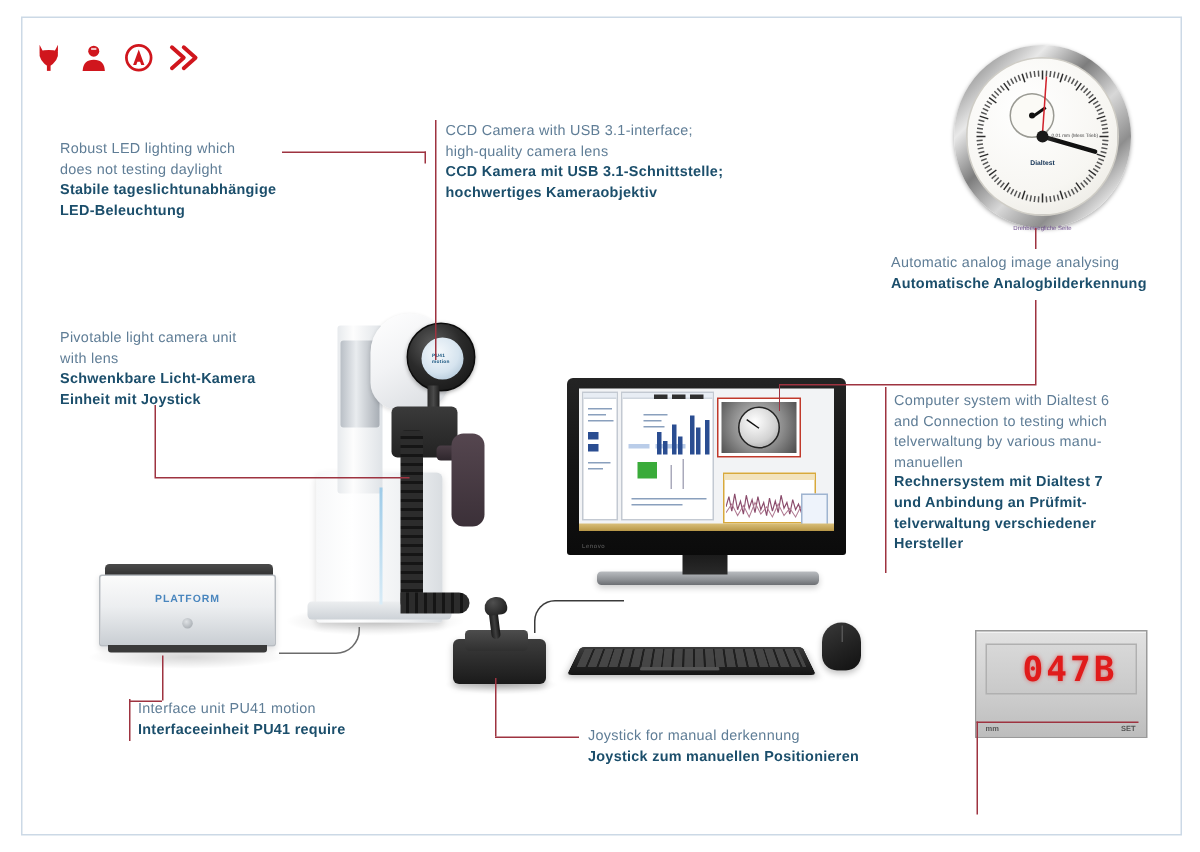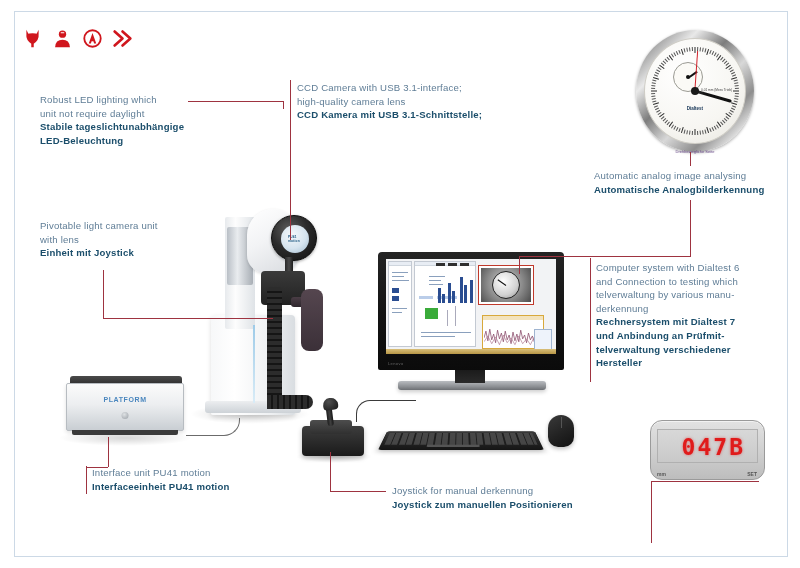--- a/index.html
+++ b/index.html
@@ -125,23 +125,23 @@
     font-size: 3.2px; color: #444; line-height: 4px; white-space: nowrap;
   }
   #dial .caption {
     position: absolute; left: 50%; bottom: -2px; transform: translateX(-50%);
     font-size: 4px; color: #6a4a8a; white-space: nowrap;
   }
 
   
   #digital {
     position: absolute; left: 650px; top: 420px;
-    width: 115px; height: 60px;
+    width: 115px; height: 72px;
     background: linear-gradient(180deg,#e2e2e2 0%,#cfcfcf 55%,#bdbdbd 100%);
-    border: 1px solid #9a9a9a; border-radius: 12px;
+    border: 1px solid #9a9a9a; border-radius: 0;
     box-shadow: inset 0 1px 0 #f2f2f2;
   }
   #digital .lcd {
     position: absolute; left: 6px; top: 8px; right: 6px; height: 34px;
     background: linear-gradient(180deg,#d8d8d8,#c9c9c9);
     border: 1px solid #b0b0b0;
   }
   #digital .digits {
     position: absolute; right: 12px; top: 4px;
     font-family: "DejaVu Sans Mono", monospace;
@@ -915,56 +915,58 @@
   <div class="lead h" style="left:86px;top:467px;width:22px;"></div>
 
   <div class="lead v" style="left:330px;top:452px;height:39px;"></div>
   <div class="lead h" style="left:330px;top:491px;width:56px;"></div>
 
   <div class="lead v" style="left:651px;top:481px;height:62px;"></div>
   <div class="lead h" style="left:651px;top:481px;width:108px;"></div>
 
   <div class="callout" style="left:40px;top:93px;width:190px;">
     <div class="en">Robust LED lighting which</div>
-    <div class="en">unit not require daylight</div>
+    <div class="en">does not testing daylight</div>
     <div class="de">Stabile tageslichtunabhängige</div>
     <div class="de">LED-Beleuchtung</div>
   </div>
 
   <div class="callout" style="left:297px;top:81px;width:220px;">
     <div class="en">CCD Camera with USB 3.1-interface;</div>
     <div class="en">high-quality camera lens</div>
     <div class="de">CCD Kamera mit USB 3.1-Schnittstelle;</div>
+    <div class="de">hochwertiges Kameraobjektiv</div>
   </div>
 
   <div class="callout" style="left:40px;top:219px;width:180px;">
     <div class="en">Pivotable light camera unit</div>
     <div class="en">with lens</div>
+    <div class="de">Schwenkbare Licht-Kamera</div>
     <div class="de">Einheit mit Joystick</div>
   </div>
 
   <div class="callout" style="left:594px;top:169px;width:200px;">
     <div class="en">Automatic analog image analysing</div>
     <div class="de">Automatische Analogbilderkennung</div>
   </div>
 
   <div class="callout" style="left:596px;top:261px;width:200px;">
     <div class="en">Computer system with Dialtest 6</div>
     <div class="en">and Connection to testing which</div>
     <div class="en">telverwaltung by various manu-</div>
-    <div class="en">derkennung</div>
+    <div class="en">manuellen</div>
     <div class="de">Rechnersystem mit Dialtest 7</div>
     <div class="de">und Anbindung an Prüfmit-</div>
     <div class="de">telverwaltung verschiedener</div>
     <div class="de">Hersteller</div>
   </div>
 
   <div class="callout" style="left:92px;top:466px;width:210px;">
     <div class="en">Interface unit PU41 motion</div>
-    <div class="de">Interfaceeinheit PU41 motion</div>
+    <div class="de">Interfaceeinheit PU41 require</div>
   </div>
 
   <div class="callout" style="left:392px;top:484px;width:230px;">
     <div class="en">Joystick for manual derkennung</div>
     <div class="de">Joystick zum manuellen Positionieren</div>
   </div>
 
 </div>
 
 </body></html>

